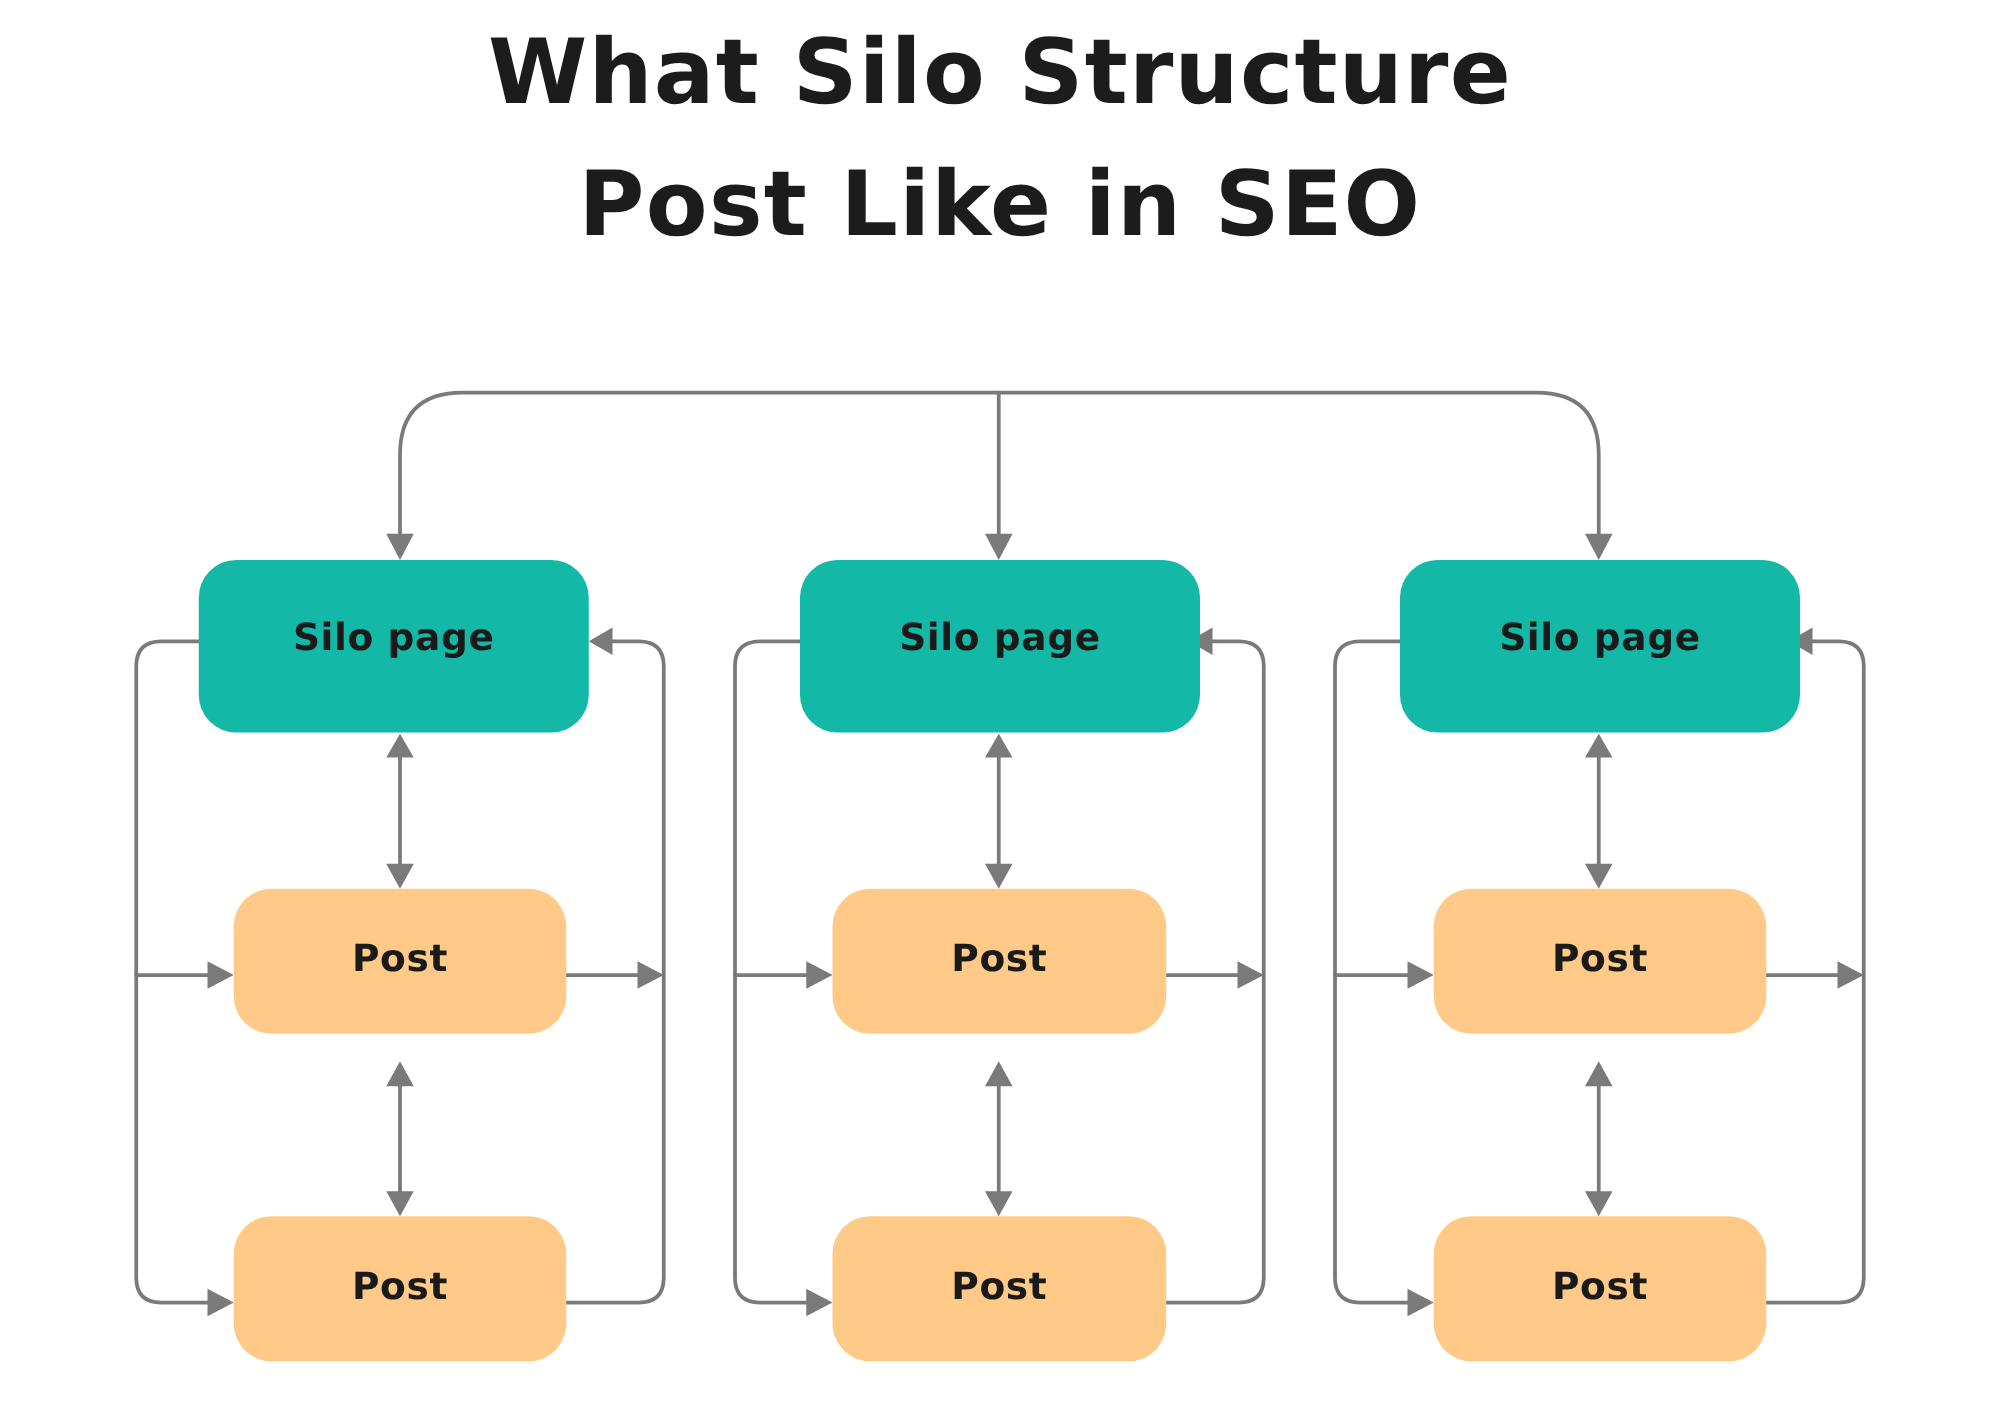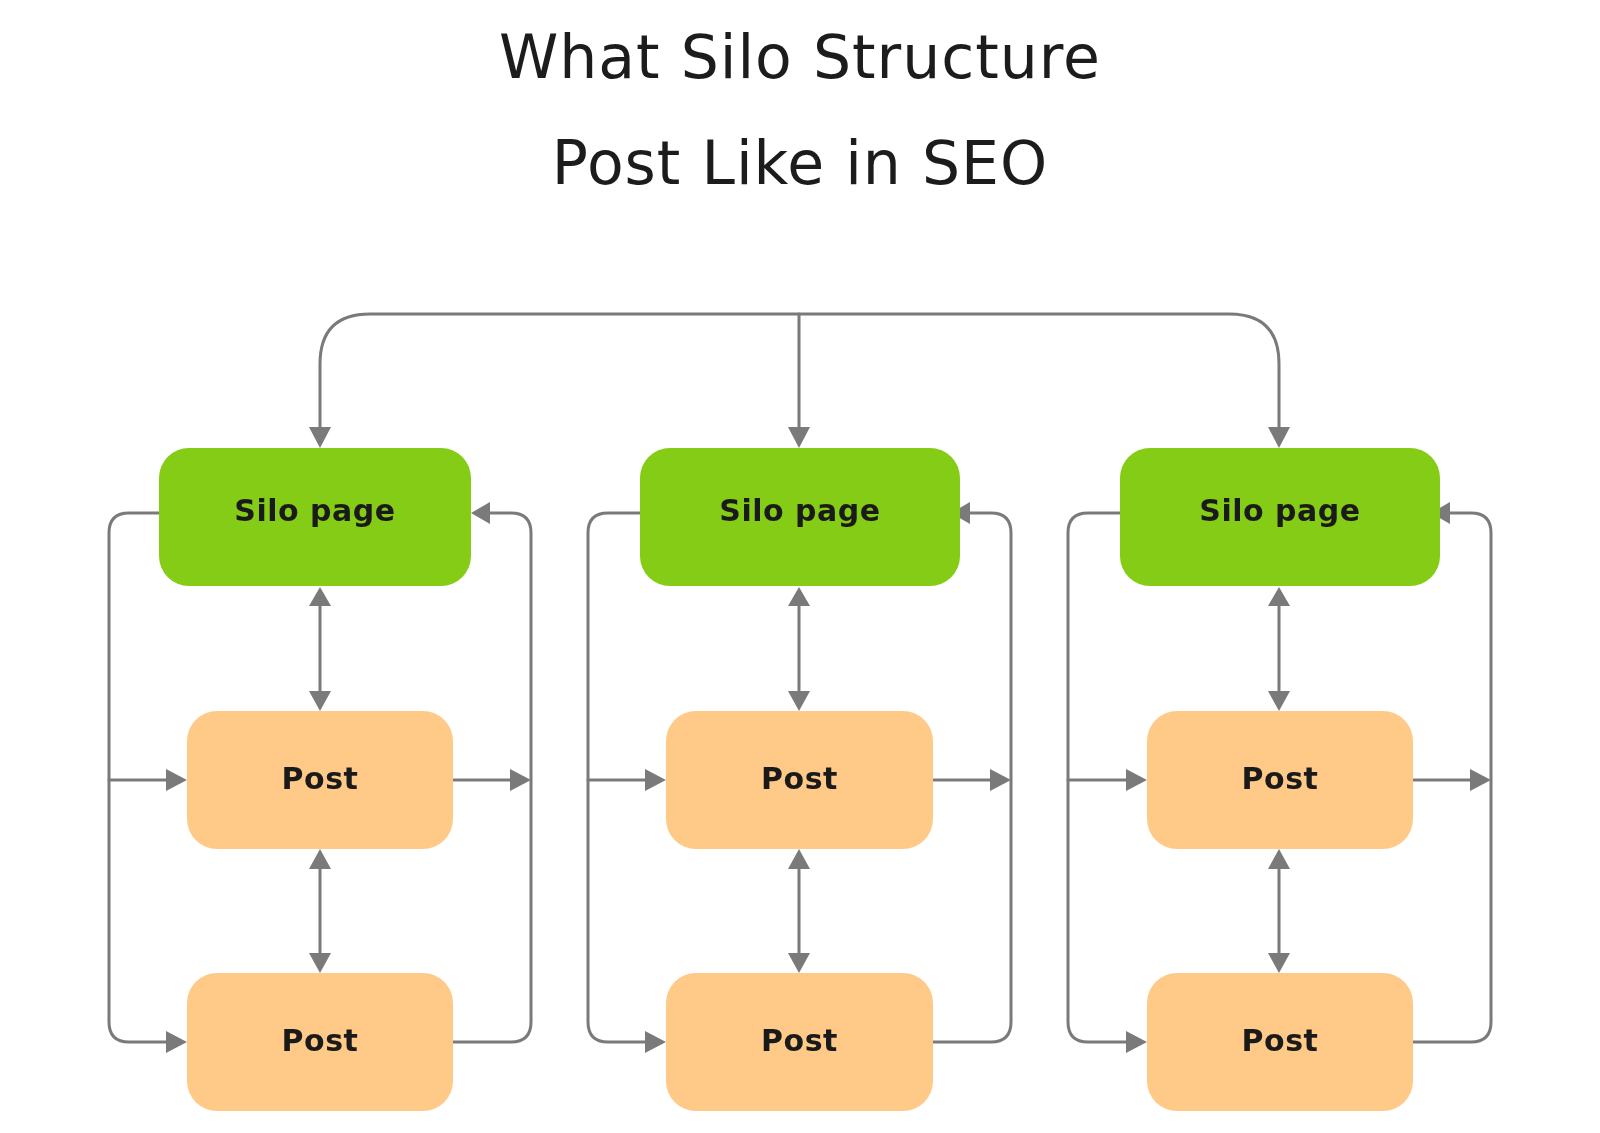--- a/index.html
+++ b/index.html
@@ -1,32 +1,32 @@
 <!DOCTYPE html>
 <html><head>
 <meta charset="utf-8">
 <style>
   html, body { margin: 0; padding: 0; background: #ffffff; }
   body { width: 1600px; height: 1133px; position: relative; overflow: hidden; font-family: "DejaVu Sans", sans-serif; }
   .title {
     position: absolute; left: 0; top: 4px; width: 1600px;
     text-align: center; color: #1c1c1c;
-    font-family: "DejaVu Sans", sans-serif; font-weight: normal;
-    font-size: 60px; line-height: 106px; letter-spacing: 1px;
+    font-family: "DejaVu Sans", sans-serif; font-weight: bold;
+    font-size: 72px; line-height: 106px; letter-spacing: 1px;
   }
   .title span { display: block; }
   svg.wires { position: absolute; left: 0; top: 0; }
   .node {
     position: absolute; display: flex; align-items: center; justify-content: center;
     border-radius: 30px; color: #1a1a1a;
     font-family: "DejaVu Sans", sans-serif; font-weight: bold; font-size: 30px;
     letter-spacing: 0.5px; cursor: pointer; box-sizing: border-box;
   }
-  .node.silo { background: #84cc16; width: 312px; height: 138px; align-items: center; }
-  .node.post { background: #ffca87; width: 266px; height: 138px; align-items: center; }
+  .node.silo { background: #14b8a6; width: 312px; height: 138px; align-items: center; }
+  .node.post { background: #ffca87; width: 266px; height: 116px; align-items: center; }
   .node.silo .lbl { margin-top: -14px; }
   .node.post .lbl { margin-top: -4px; }
 </style>
 </head>
 <body>
 
 <div class="title">
   <span>What Silo Structure</span>
   <span>Post Like in SEO</span>
 </div>

